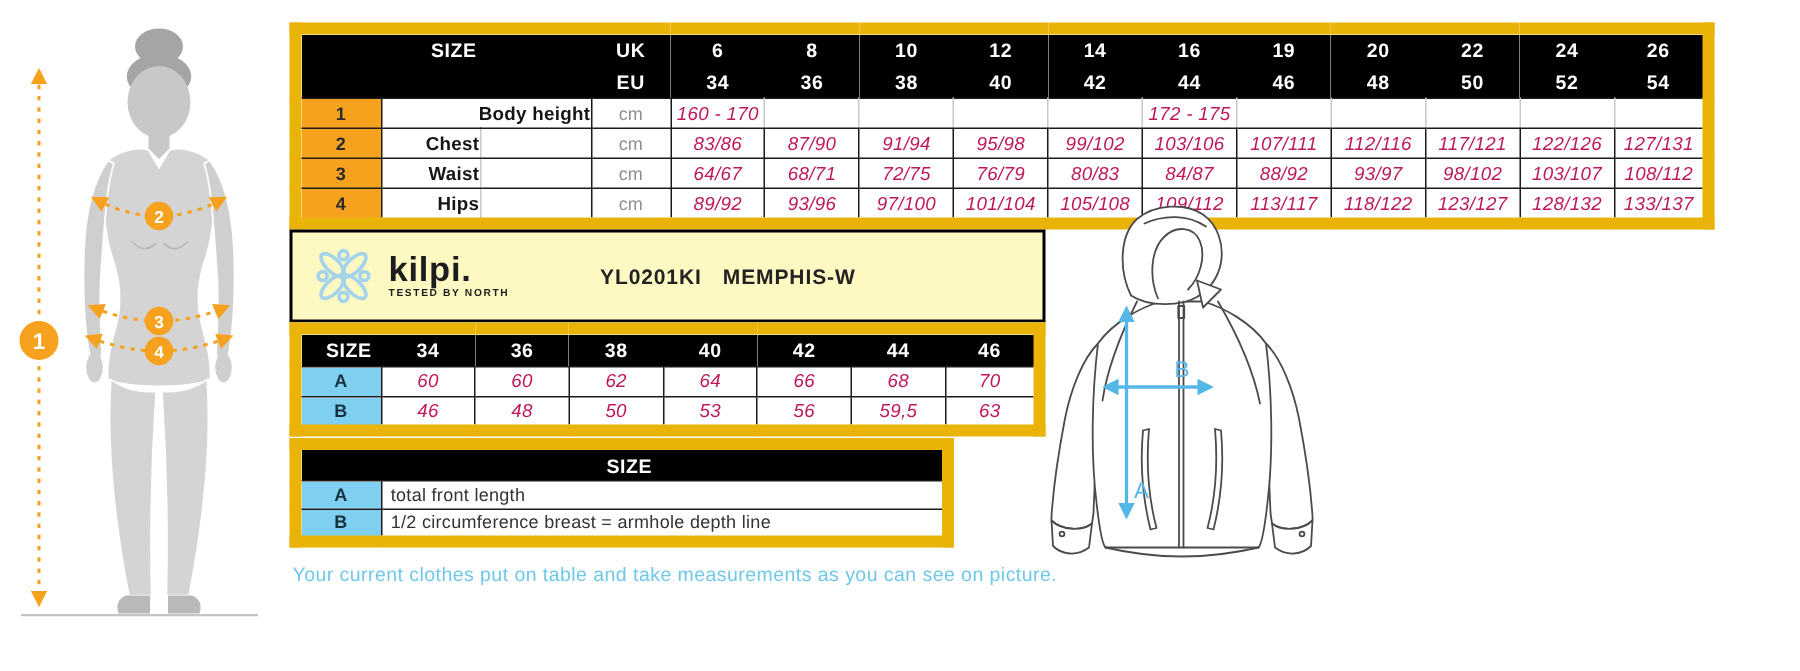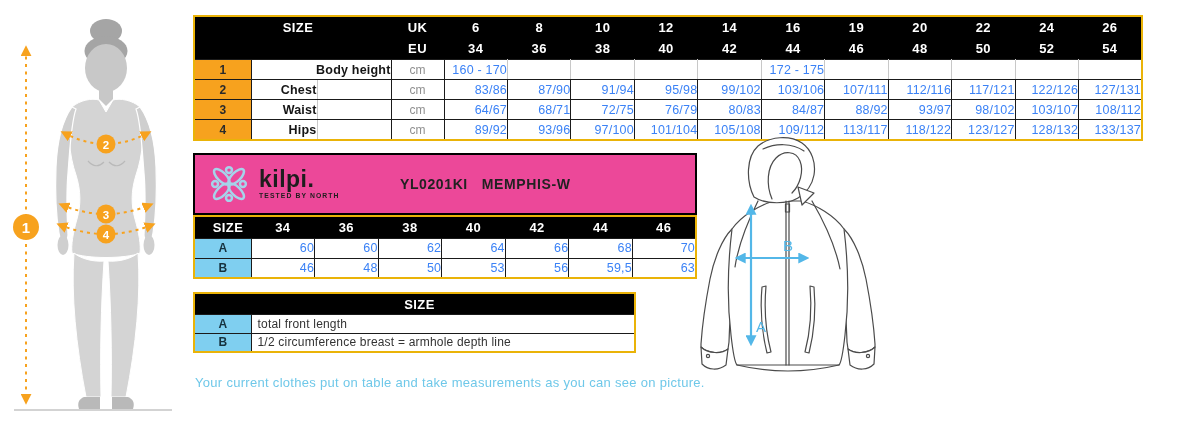--- a/index.html
+++ b/index.html
@@ -3,54 +3,54 @@
 <meta charset="utf-8">
 <style>
   html,body{margin:0;padding:0;}
   body{
     width:1200px;height:447px;position:relative;background:#ffffff;
     font-family:"Liberation Sans", sans-serif;overflow:hidden;
     -webkit-font-smoothing:antialiased;
   }
   
   table.tbl{border-collapse:collapse;table-layout:fixed;position:absolute;background:#fff;}
-  table.tbl{border:2px solid #eab308;}
+  table.tbl{border:8px solid #eab308;}
   .tbl th,.tbl td{padding:0;overflow:hidden;white-space:nowrap;}
   .tbl thead th{
     background:#000;color:#fff;font-weight:bold;border:0;
     font-size:13px;letter-spacing:.4px;text-align:center;
   }
   th.size-head{text-align:left;padding-left:10px;vertical-align:top;padding-top:3px;font-size:13px;}
   td.num{
     background:#F7A21E;text-align:center;font-weight:bold;color:#2b2b2b;
     border:1.5px solid #1a1a1a;font-size:12px;
   }
   td.lab{
     padding-left:8px;font-weight:bold;color:#151515;border:1.5px solid #1a1a1a;
     font-size:12.5px;letter-spacing:.2px;text-align:right;
   }
   td.lab.split{border-right:1px solid #c9c9c9;}
   td.lab2{border:1.5px solid #1a1a1a;border-left:1px solid #c9c9c9;}
   td.unit{text-align:center;color:#8f8f8f;border:1.5px solid #1a1a1a;font-size:12px;}
-  td.val{text-align:right;color:#3b82f6;border:1.5px solid #1a1a1a;font-size:12.5px;letter-spacing:.2px;}
+  td.val{text-align:center;color:#be185d;border:1.5px solid #1a1a1a;font-size:12.5px;letter-spacing:.2px;font-style:italic;}
   td.val.light{border-left:1px solid #c8c8c8;border-right:1px solid #c8c8c8;}
   td.key-cell{
     background:#7FCFF0;text-align:center;font-weight:bold;color:#16323f;
     border:1.5px solid #1a1a1a;font-size:12px;
   }
   td.desc{border:1.5px solid #1a1a1a;font-size:12px;color:#333;padding-left:6px;text-align:left;letter-spacing:.2px;}
 
   
   #body-table{left:193px;top:15px;width:950px;}
   #body-table thead th{height:21px;}
   #body-table tbody td{height:19px;}
 
   #logo-box{
     position:absolute;left:193px;top:153px;width:504px;height:62px;
-    border:2px solid #000;box-sizing:border-box;background:#ec4899;
+    border:2px solid #000;box-sizing:border-box;background:#fef9c3;
     display:flex;align-items:center;
   }
   .brand-wrap{display:flex;align-items:center;gap:7px;padding-left:11px;}
   .brand-text{display:flex;flex-direction:column;line-height:1;}
   .brand-name{font-size:23px;font-weight:bold;color:#1d1d1d;letter-spacing:.5px;}
   .brand-tagline{font-size:6.8px;font-weight:bold;color:#1d1d1d;letter-spacing:1.1px;margin-top:2px;}
   .product-code{
     position:absolute;left:205px;top:50%;transform:translateY(-50%);
     font-size:14px;font-weight:bold;color:#222;letter-spacing:.6px;
   }

